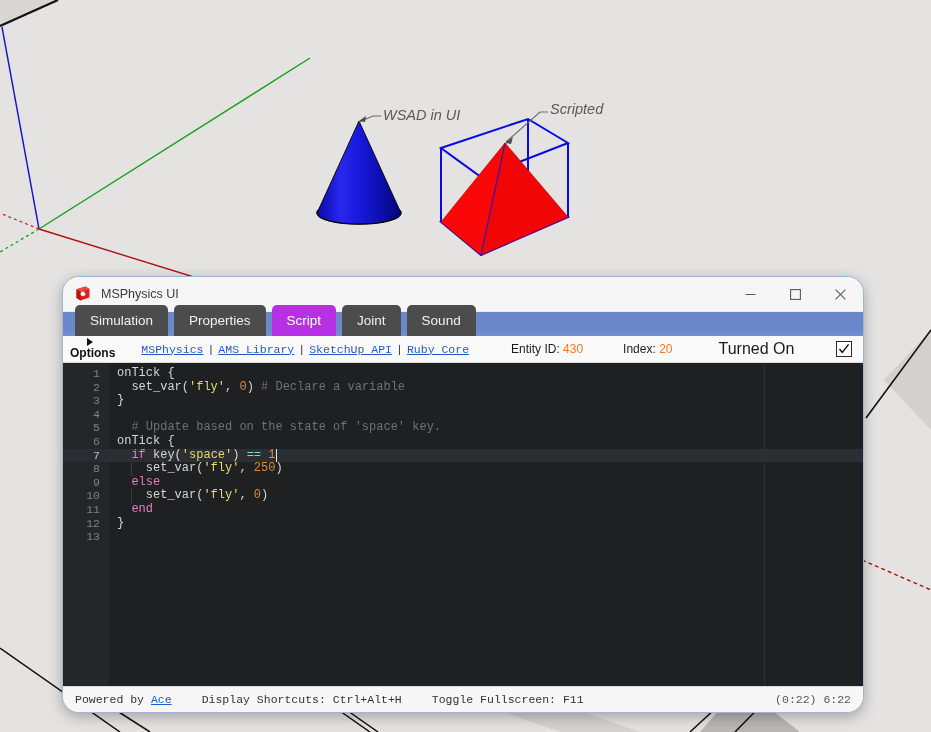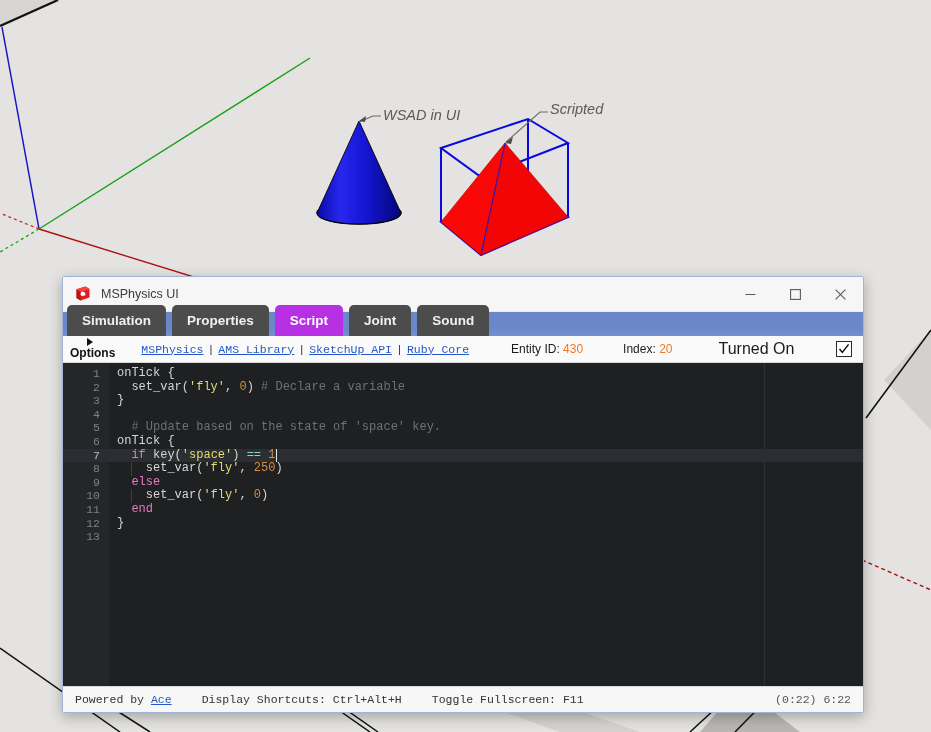--- a/index.html
+++ b/index.html
@@ -18,21 +18,21 @@
   }
   #viewport svg { display: block; }
 
   
   #msphysics-window {
     position: absolute;
     left: 62px; top: 276px;
     width: 800px; height: 435px;
     background: #f3f3f3;
     border: 1px solid #9fb4d8;
-    border-radius: 2px;
+    border-radius: 17px;
     box-shadow: 0 4px 14px rgba(0,0,0,0.28);
     overflow: hidden;
     display: flex;
     flex-direction: column;
   }
 
   
   .titlebar {
     height: 34px;
     background: #f6f6f6;
@@ -60,24 +60,23 @@
     display: flex; align-items: center; justify-content: center;
     color: #5a5a5a;
   }
 
   
   .tabbar {
     height: 24px;
     background: linear-gradient(to bottom, #6a87c9 0%, #6a87c9 70%, #7391d0 100%);
     display: flex;
     align-items: flex-end;
-    padding-left: 4px;
-    flex: 0 0 auto;
-    position: relative;
-    font-weight: bold;
+    padding-left: 12px;
+    flex: 0 0 auto;
+    position: relative;
   }
   .tab {
     height: 31px;
     margin-right: 6px;
     padding: 0 15px;
     background: #4c4c4c;
     color: #f0f0f0;
     font-size: 13.5px;
     border-radius: 5px 5px 0 0;
     display: flex;

